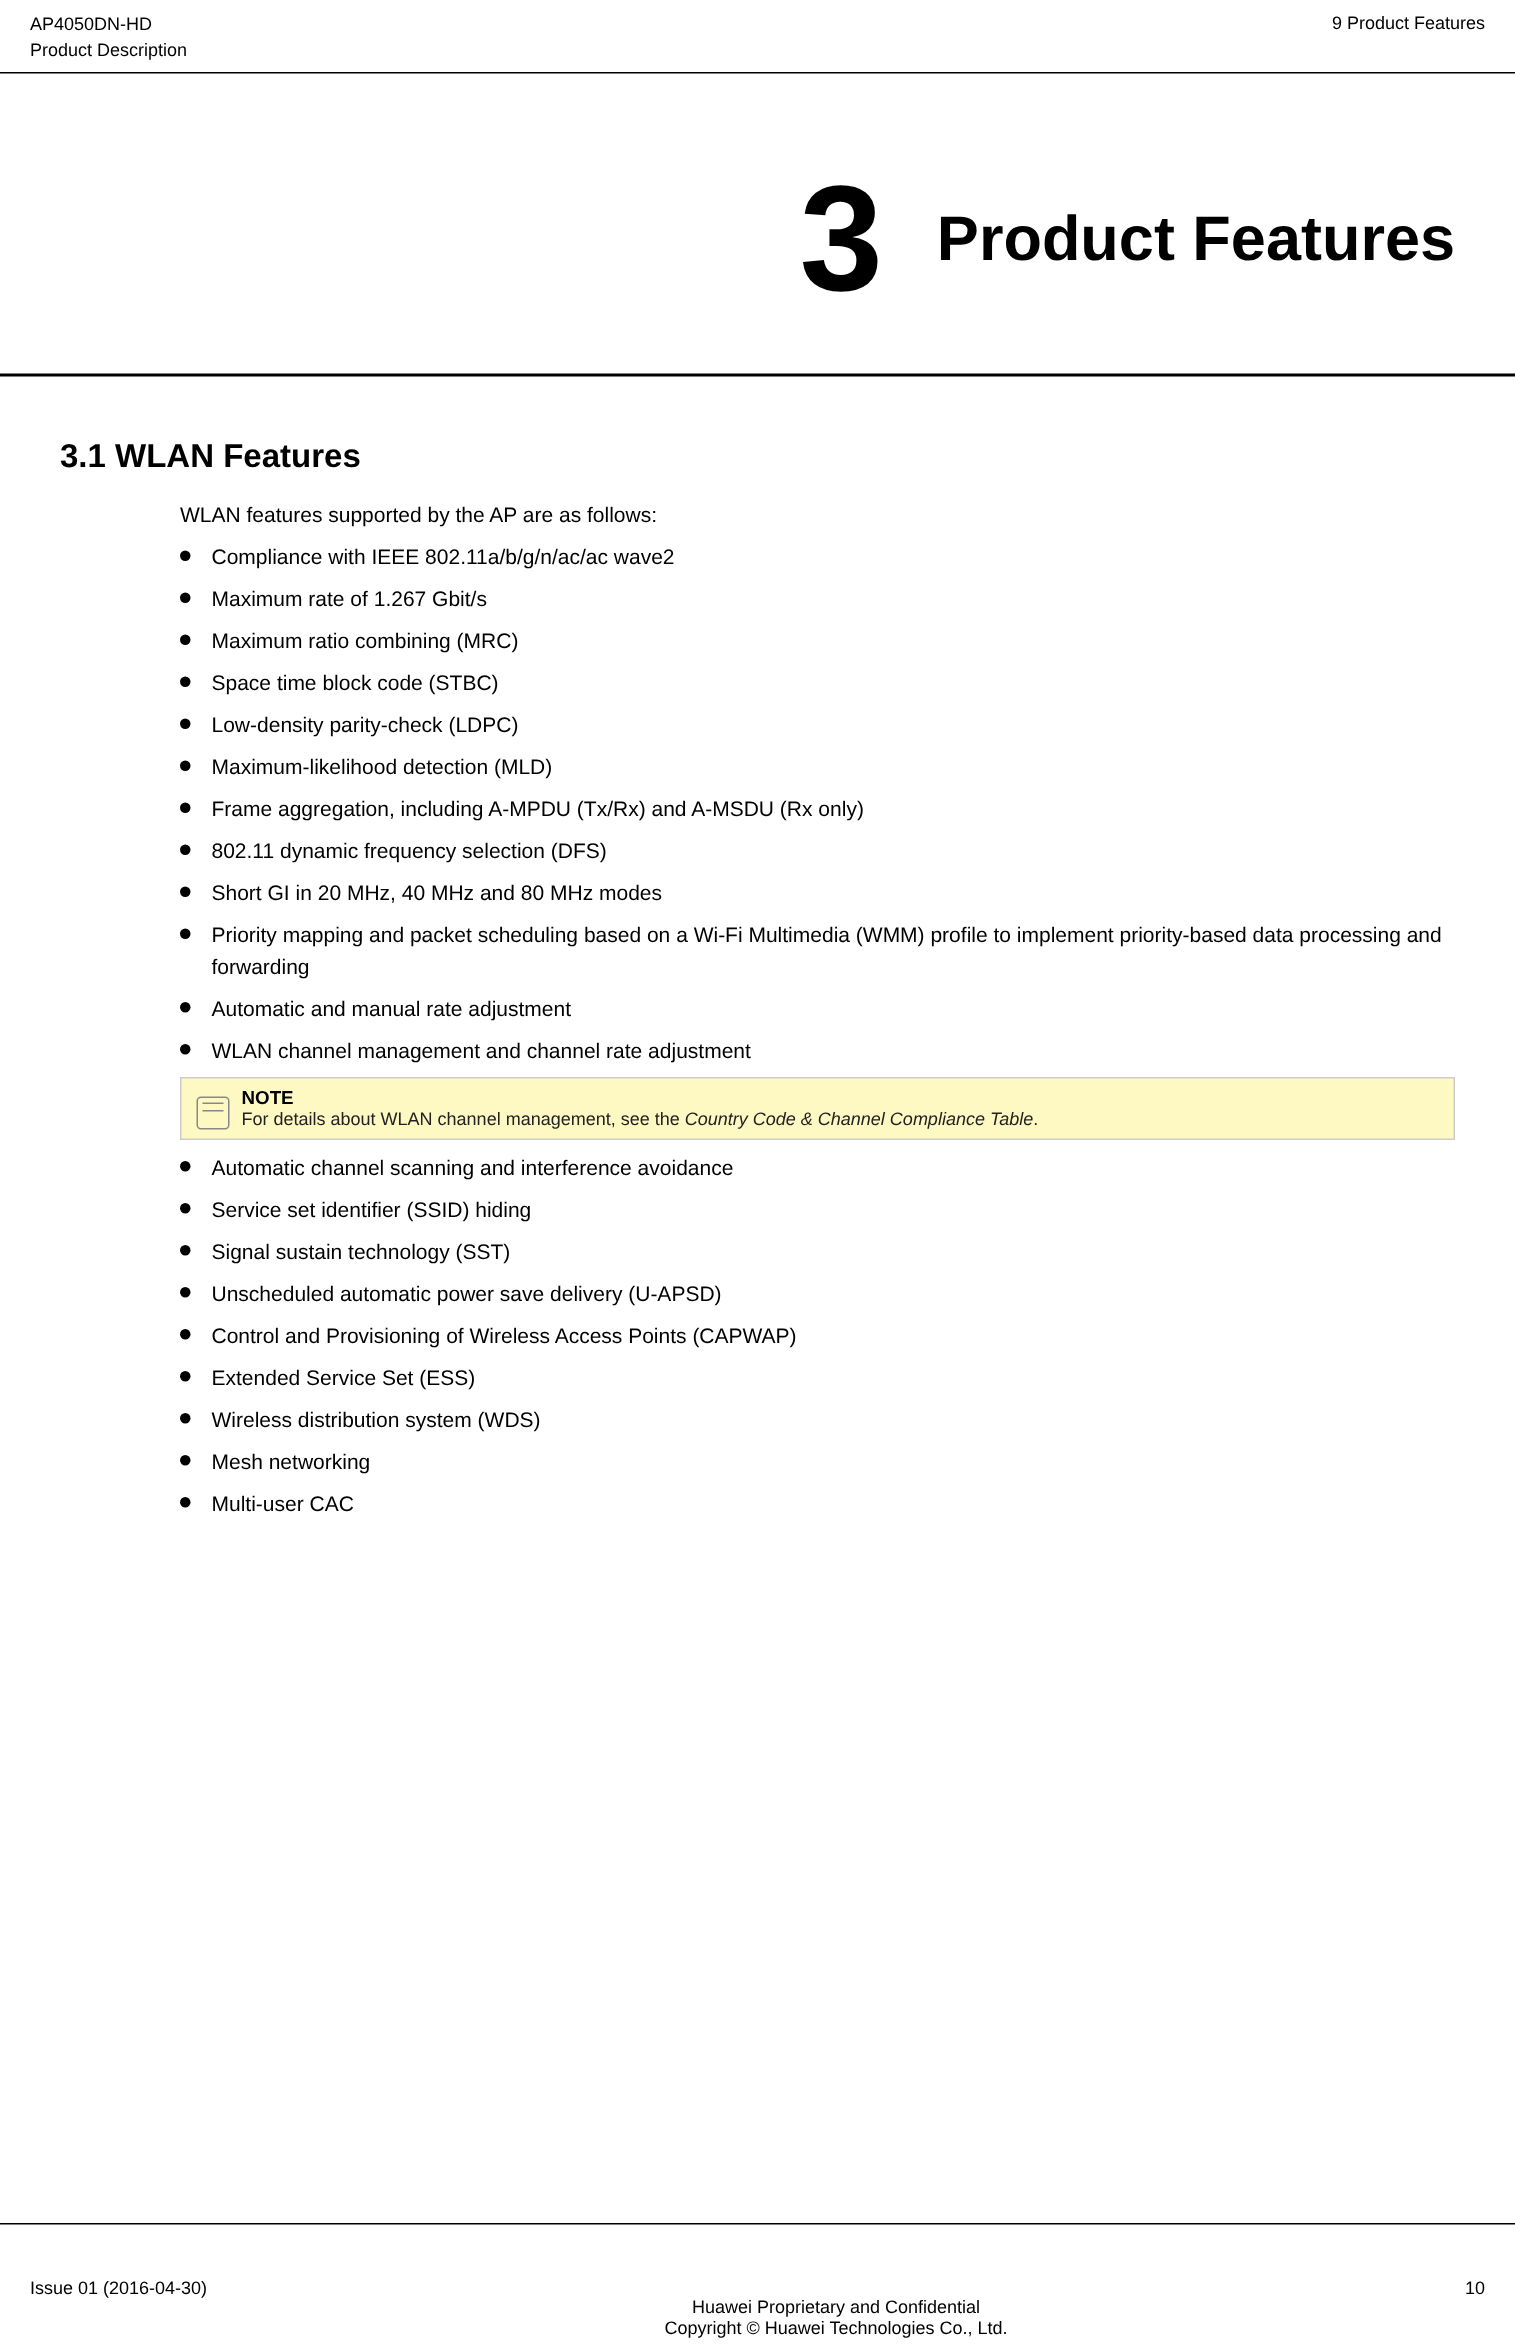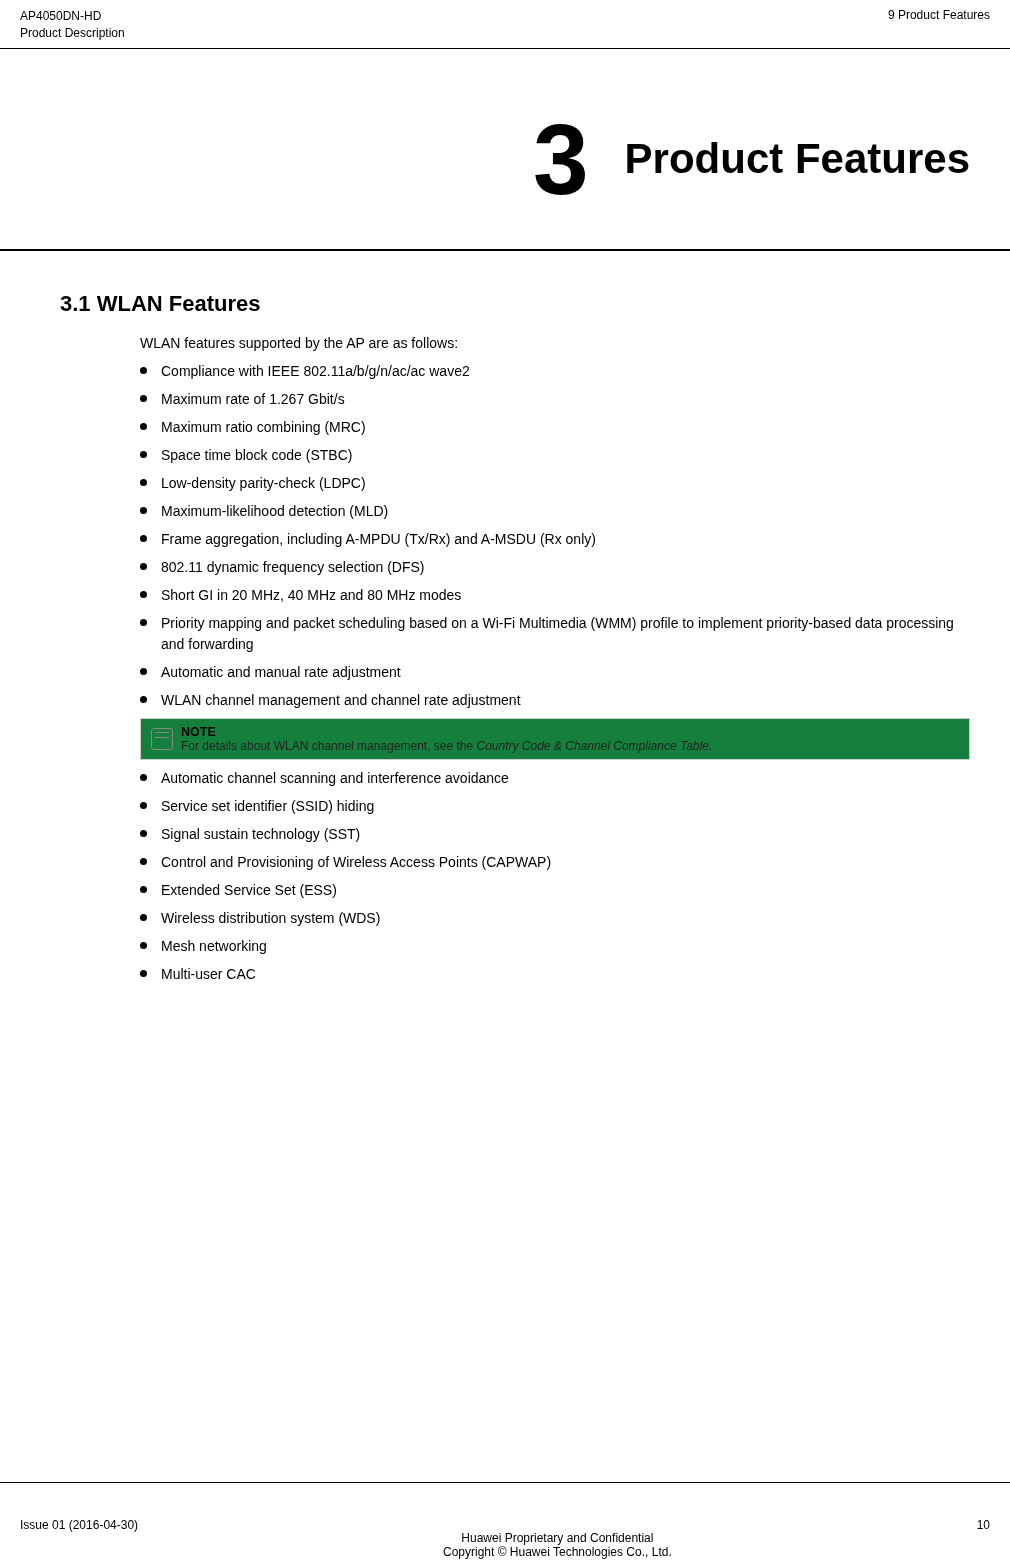--- a/index.html
+++ b/index.html
@@ -63,21 +63,21 @@
       justify-content: flex-end;
     }
 
     .chapter-title {
       font-size: 42px;
       font-weight: bold;
       margin-left: 16px;
     }
 
     .main-content {
-      padding: 0 40px 60px 60px;
+      padding: 0 40px 60px 40px;
     }
 
     .section-title {
       font-size: 22px;
       font-weight: bold;
       margin-bottom: 18px;
     }
 
     .intro-text {
       font-size: 14px;
@@ -108,24 +108,24 @@
       margin-top: 6px;
       flex-shrink: 0;
     }
 
     .note-box {
       margin-left: 80px;
       margin-bottom: 8px;
       margin-top: 4px;
       padding: 6px 10px;
       border: 1px solid #ccc;
-      background: #15803d;
+      background: #fef9c3;
       font-size: 12.5px;
       display: flex;
-      align-items: center;
+      align-items: flex-end;
       gap: 8px;
     }
 
     .note-icon {
       display: inline-block;
       width: 22px;
       height: 22px;
       border: 1.5px solid #888;
       border-radius: 3px;
       flex-shrink: 0;
@@ -285,20 +285,24 @@
       <li>
         <span class="bullet-dot"></span>
         <span>Service set identifier (SSID) hiding</span>
       </li>
       <li>
         <span class="bullet-dot"></span>
         <span>Signal sustain technology (SST)</span>
       </li>
       <li>
         <span class="bullet-dot"></span>
+        <span>Unscheduled automatic power save delivery (U-APSD)</span>
+      </li>
+      <li>
+        <span class="bullet-dot"></span>
         <span>Control and Provisioning of Wireless Access Points (CAPWAP)</span>
       </li>
       <li>
         <span class="bullet-dot"></span>
         <span>Extended Service Set (ESS)</span>
       </li>
       <li>
         <span class="bullet-dot"></span>
         <span>Wireless distribution system (WDS)</span>
       </li>

